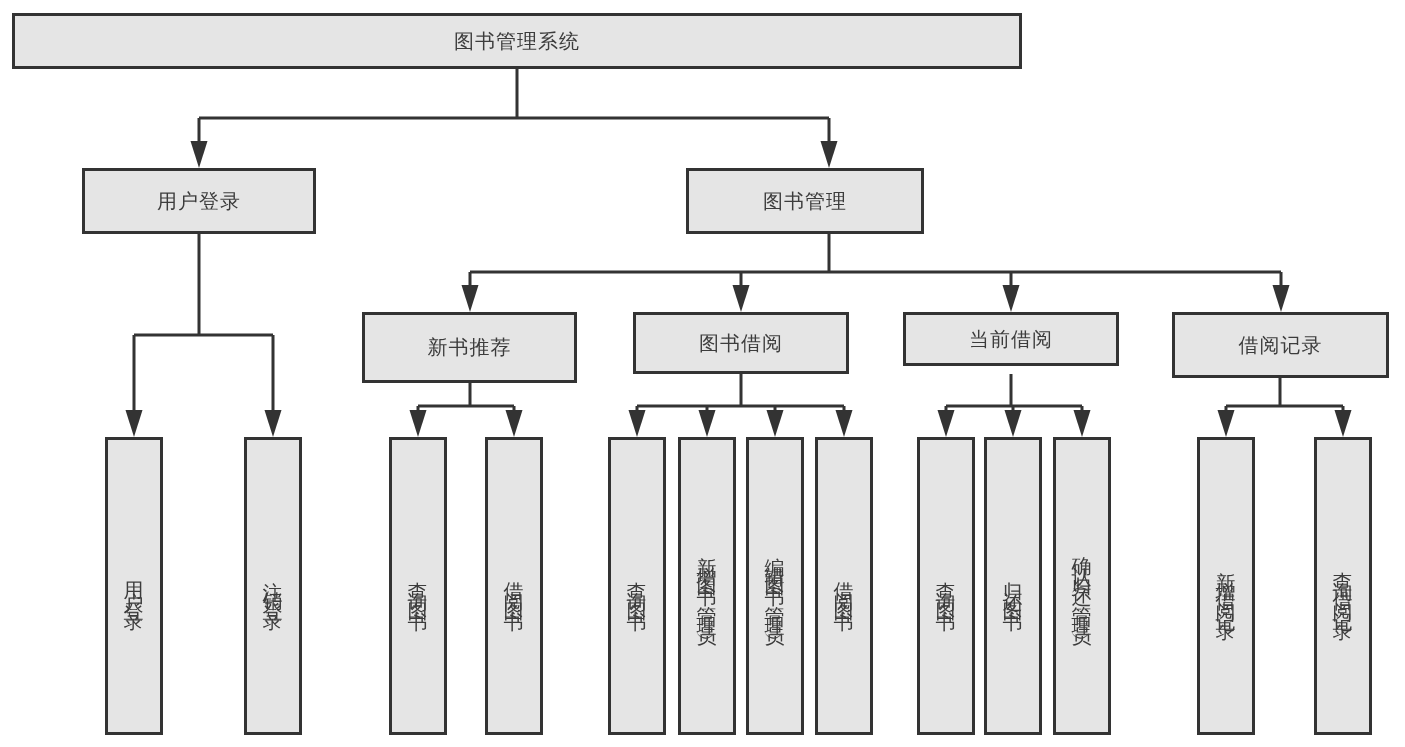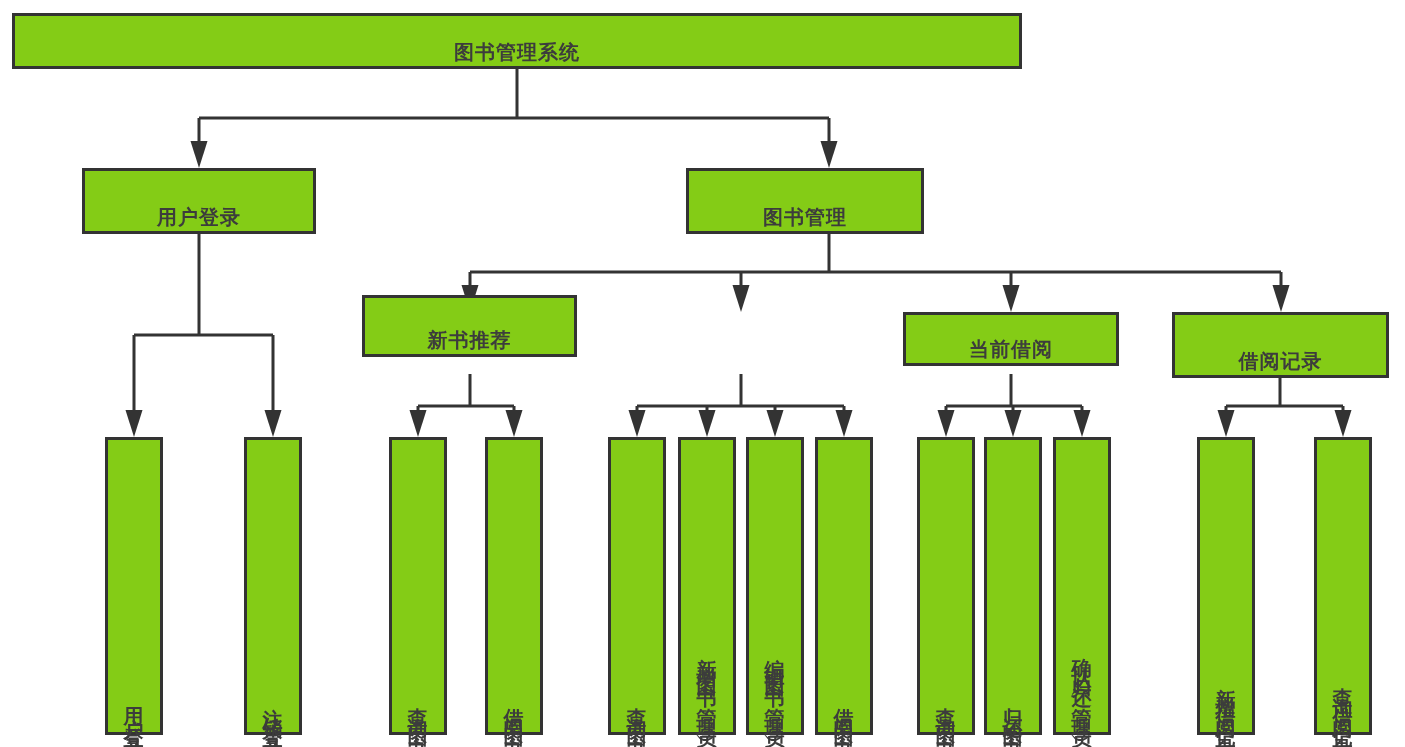--- a/index.html
+++ b/index.html
@@ -6,23 +6,23 @@
     --line:#333333;
     --text:#3c3c3c;
     --watermark:#b3b3b3;
     --bg:#ffffff;
   }
   *{margin:0;padding:0;box-sizing:border-box;}
   html,body{width:1405px;height:747px;background:var(--bg);overflow:hidden;
     font-family:"Liberation Sans","DejaVu Sans",sans-serif;}
   .canvas{position:relative;width:1405px;height:747px;background:var(--bg);}
   svg.wires{position:absolute;left:0;top:0;width:1405px;height:747px;z-index:1;pointer-events:none;}
-  .box{position:absolute;background:#84cc16;border:3px solid var(--line);
-    display:flex;align-items:flex-end;justify-content:center;z-index:2;
-    color:var(--text);font-weight:bold;}
+  .box{position:absolute;background:#e5e5e5;border:3px solid var(--line);
+    display:flex;align-items:center;justify-content:center;z-index:2;
+    color:var(--text);}
   .box.h{font-size:20px;letter-spacing:1px;}
   .box.leaf{font-size:20px;}
   .box.leaf .vtxt{writing-mode:vertical-rl;text-orientation:mixed;
     letter-spacing:10px;line-height:1;white-space:nowrap;}
   .watermark{position:absolute;right:6px;bottom:5px;z-index:5;
     color:var(--watermark);font-size:22px;letter-spacing:1px;
     font-family:"Liberation Sans","DejaVu Sans",sans-serif;}
 </style>
 </head>
 <body>
@@ -56,22 +56,25 @@
     <span>图书管理系统</span>
   </div>
 
   <div class="box h" style="left:82px;top:168px;width:234px;height:66px">
     <span>用户登录</span>
   </div>
   <div class="box h" style="left:686px;top:168px;width:238px;height:66px">
     <span>图书管理</span>
   </div>
 
-  <div class="box h" style="left:362px;top:295px;width:215px;height:62px">
+  <div class="box h" style="left:362px;top:312px;width:215px;height:71px">
     <span>新书推荐</span>
+  </div>
+  <div class="box h" style="left:633px;top:312px;width:216px;height:62px">
+    <span>图书借阅</span>
   </div>
   <div class="box h" style="left:903px;top:312px;width:216px;height:54px">
     <span>当前借阅</span>
   </div>
   <div class="box h" style="left:1172px;top:312px;width:217px;height:66px">
     <span>借阅记录</span>
   </div>
 
   <div class="box leaf" style="left:105px;top:437px;width:58px;height:298px">
     <span class="vtxt">用户登录</span>

